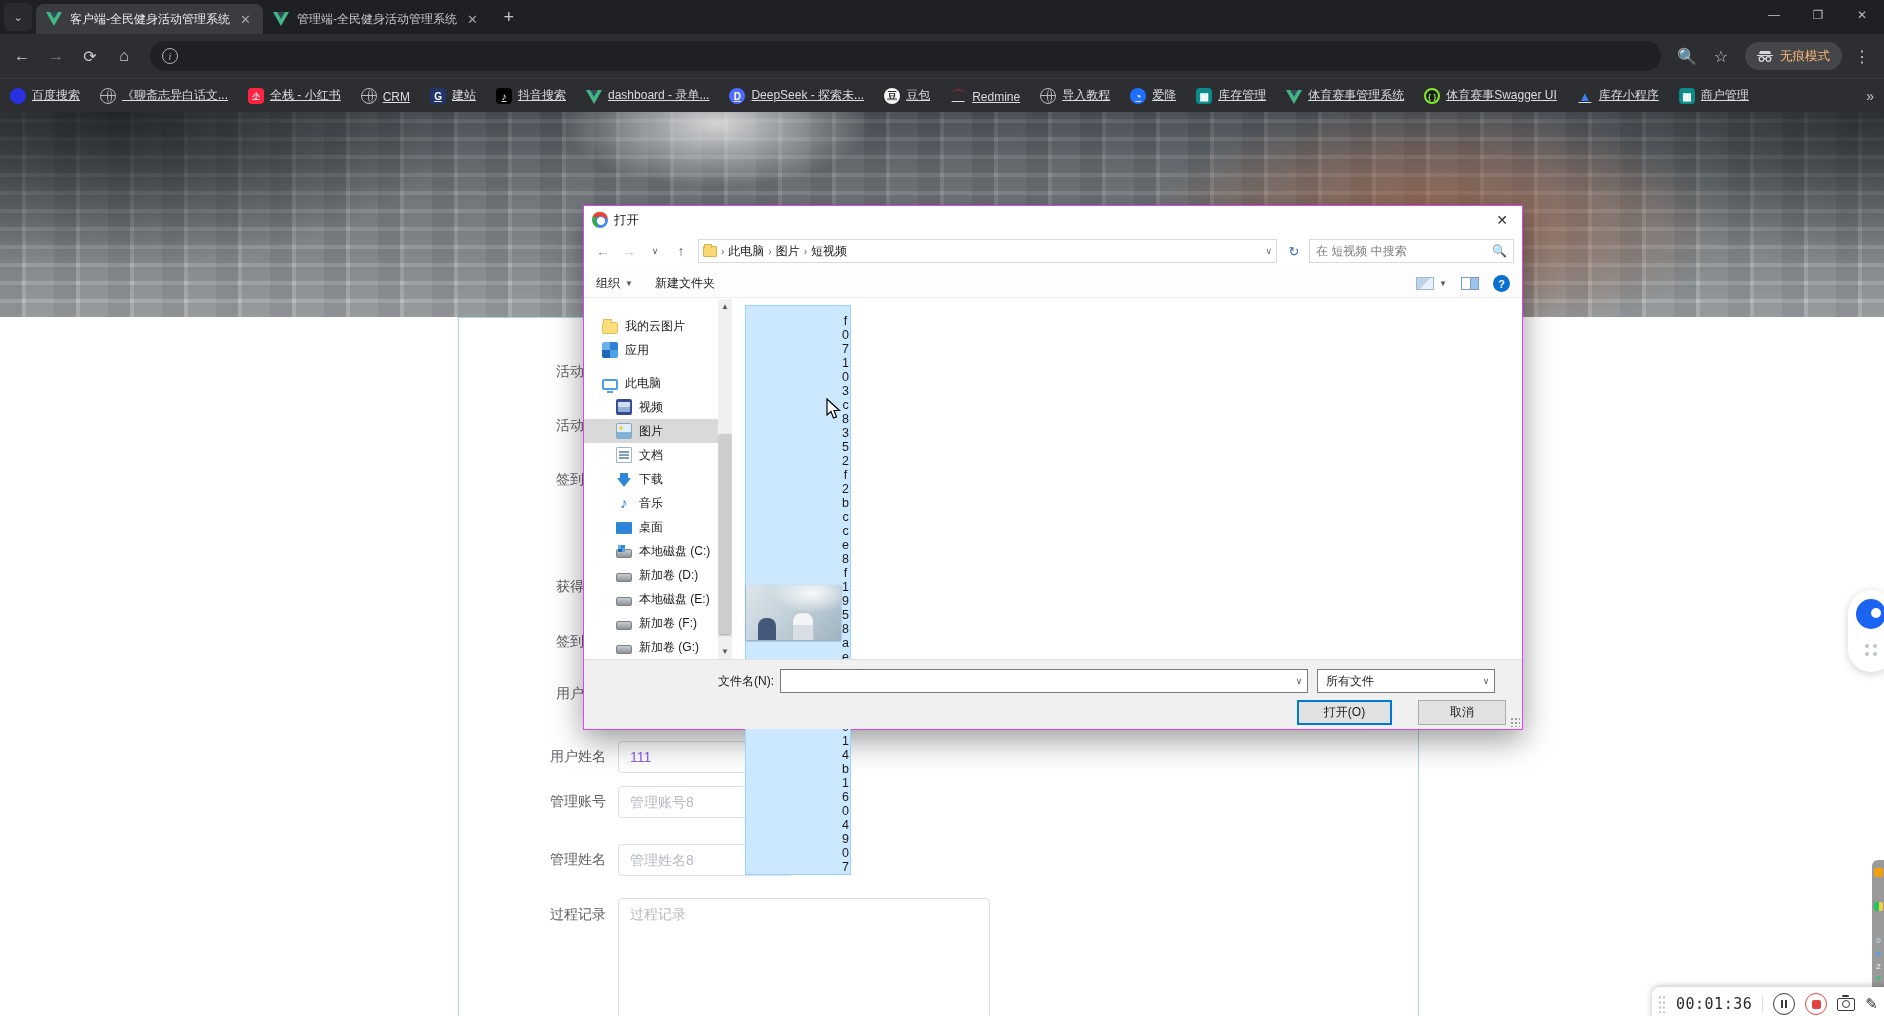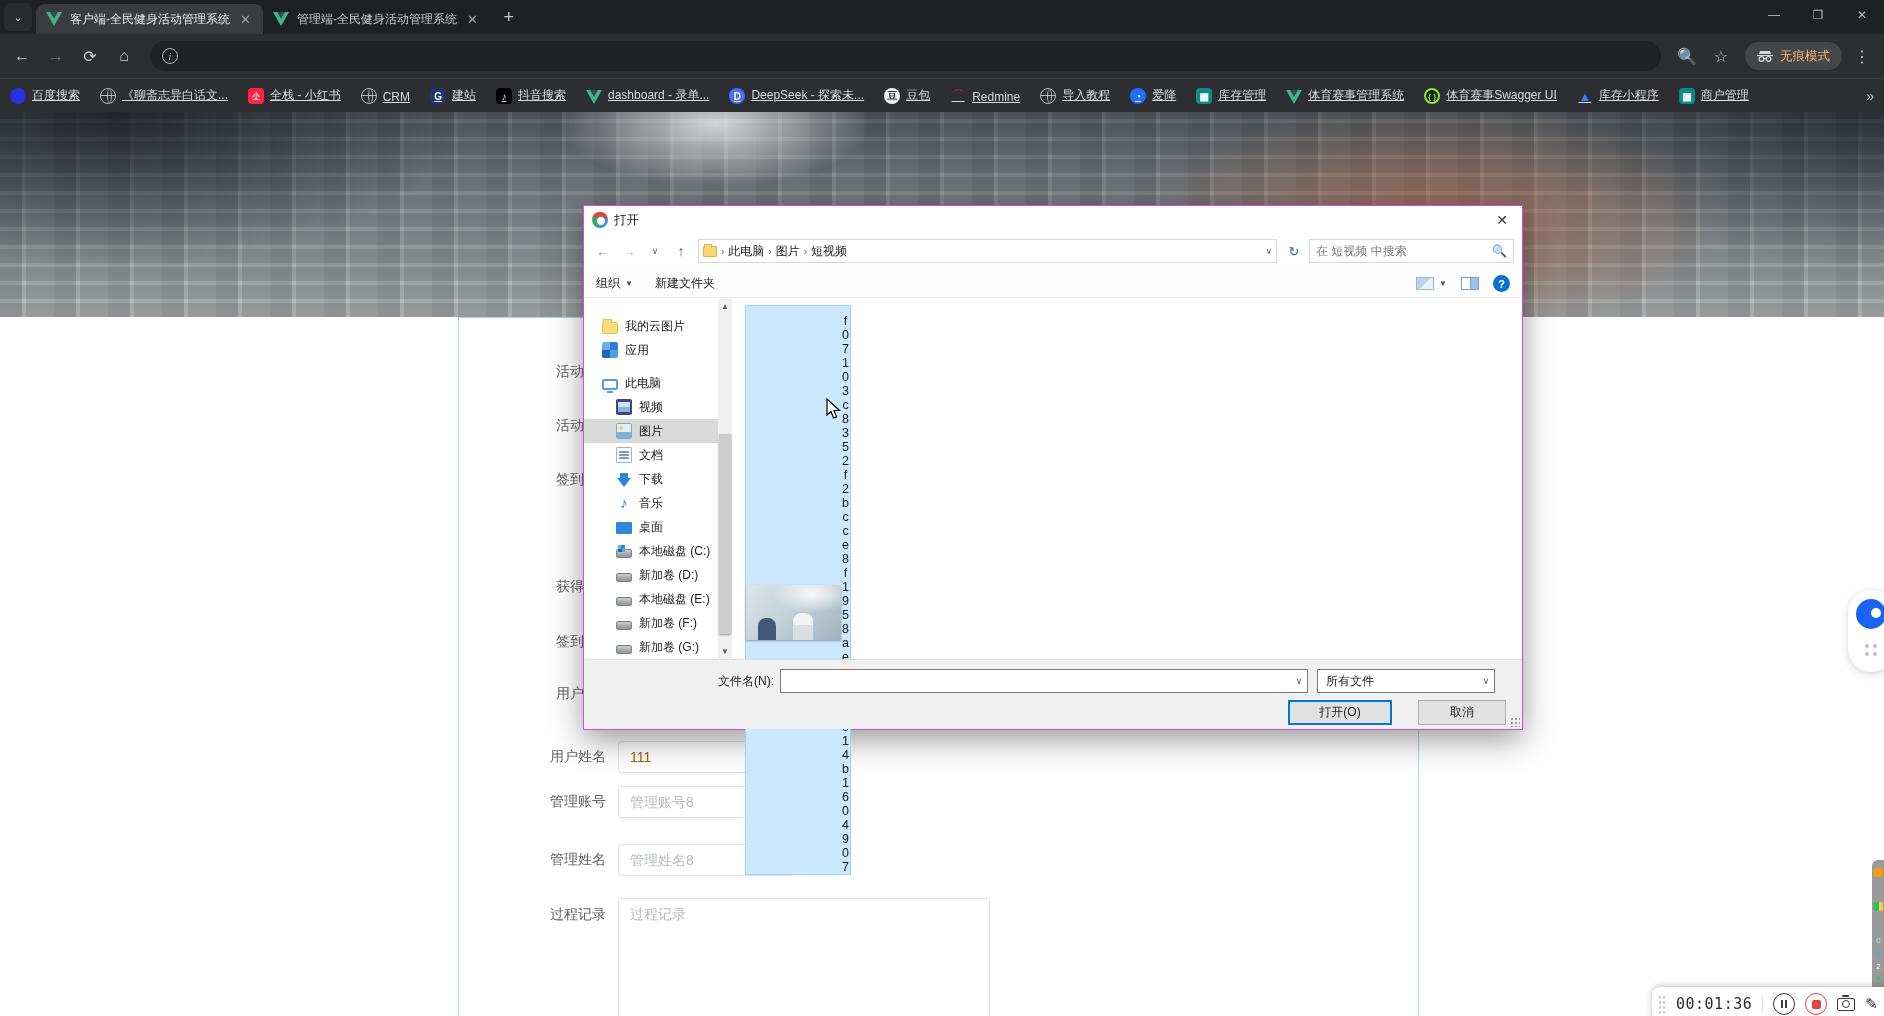--- a/index.html
+++ b/index.html
@@ -46,21 +46,21 @@
       radial-gradient(500px 220px at 6% 0%, rgba(20,24,28,.75), rgba(20,24,28,0) 70%),
       radial-gradient(500px 220px at 100% 0%, rgba(20,24,28,.6), rgba(20,24,28,0) 70%),
       repeating-linear-gradient(90deg, rgba(50,55,60,.18) 0 22px, rgba(255,255,255,.08) 22px 26px, rgba(90,96,100,.16) 26px 54px),
       repeating-linear-gradient(0deg, rgba(40,45,50,.12) 0 14px, rgba(230,232,233,.10) 14px 18px),
       linear-gradient(180deg, #4e545a 0%, #7d8387 40%, #9aa0a2 75%, #b4b8ba 100%);
   }
   .formbox { position:absolute; left:458px; top:205px; width:961px; height:700px; border:1px solid #a9d5e6; border-bottom:none; background:#fff; }
   .plabel { position:absolute; width:46px; overflow:hidden; white-space:nowrap; color:#606266; font-size:14px; }
   .frow { position:absolute; display:flex; align-items:center; }
   .flabel { width:62px; text-align:right; margin-right:12px; color:#606266; font-size:14px; white-space:nowrap; }
-  .finput { width:176px; height:32px; border:1px solid #dcdfe6; border-radius:4px; font-size:14px; color:#a16207; padding:0 11px; font-family:"Liberation Sans",sans-serif; background:#fff; }
+  .finput { width:176px; height:32px; border:1px solid #dcdfe6; border-radius:4px; font-size:14px; color:#8b5cf6; padding:0 11px; font-family:"Liberation Sans",sans-serif; background:#fff; }
   .finput::placeholder, .ftext::placeholder { color:#b6bac2; }
   .ftext { width:372px; height:130px; border:1px solid #dcdfe6; border-radius:4px; font-size:14px; color:#606266; padding:7px 11px; resize:none; font-family:"Liberation Sans",sans-serif; }
 
   
   .assistant { position:absolute; left:1848px; top:478px; width:46px; height:82px; background:#fff; border-radius:23px; box-shadow:0 2px 8px rgba(0,0,0,.18); }
   .assistant .logo { position:absolute; left:8px; top:9px; width:30px; height:30px; border-radius:50%; background:#1b64f2; }
   .assistant .logo::after { content:""; position:absolute; right:5px; top:9px; width:10px; height:10px; border-radius:50%; background:#fff; }
   .assistant .grip { position:absolute; left:15px; top:52px; width:16px; height:16px;
     background:radial-gradient(circle 1.6px, #c2c6cd 1.6px, transparent 2px) 0 0/8px 8px; }
 
@@ -145,21 +145,21 @@
 
   .dlg-bottom { position:absolute; left:0; bottom:0; right:0; height:70px; background:#f0f0f0; border-top:1px solid #dfdfdf; }
   .fnrow { position:absolute; left:0; top:9px; right:0; height:24px; display:flex; align-items:center; }
   .fnlabel { position:absolute; left:70px; width:120px; text-align:right; }
   .fncombo { position:absolute; left:196px; width:528px; height:24px; background:#fff; border:1px solid #7a7a7a; display:flex; align-items:center; }
   .fncombo .dd, .ftype .dd { margin-left:auto; width:16px; text-align:center; color:#555; font-size:9px; }
   .fncombo input { flex:1; border:none; outline:none; height:20px; font-size:12px; padding:0 4px; background:transparent; }
   .ftype { position:absolute; left:733px; width:178px; height:24px; background:#fff; border:1px solid #7a7a7a; display:flex; align-items:center; padding-left:8px; }
   .btnrow { position:absolute; right:16px; top:40px; display:flex; gap:26px; }
   .wbtn2 { width:88px; height:25px; background:#e1e1e1; border:1px solid #adadad; font-size:12px; display:flex; align-items:center; justify-content:center; font-family:"Liberation Sans",sans-serif; }
-  .wbtn2.default { border:2px solid var(--default-button-border,#0078d7); width:104px;margin-left:46px; }
+  .wbtn2.default { border:2px solid var(--default-button-border,#0078d7); width:95px;margin-left:46px; }
   .grip { position:absolute; right:2px; bottom:2px; width:10px; height:10px;
     background:radial-gradient(circle 1px, #9a9a9a 1px, transparent 1.5px) 0 0/4px 4px; }
 
   
   .cursor { position:absolute; left:826px; top:398px; z-index:60; }
 
   
   .recorder { position:absolute; left:1652px; top:987px; width:240px; height:34px; background:#fff; border-radius:8px 0 0 0; box-shadow:0 -1px 6px rgba(0,0,0,.25); display:flex; align-items:center; padding:0 10px 0 6px; gap:10px; }
   .rec-grip { width:8px; height:18px; background:radial-gradient(circle 1px, #c4c7cc 1px, transparent 1.4px) 0 0/4px 5px; }
   .rec-time { font-size:15px; color:#2b2b2b; letter-spacing:.5px; font-family:"DejaVu Sans Mono", monospace; }

